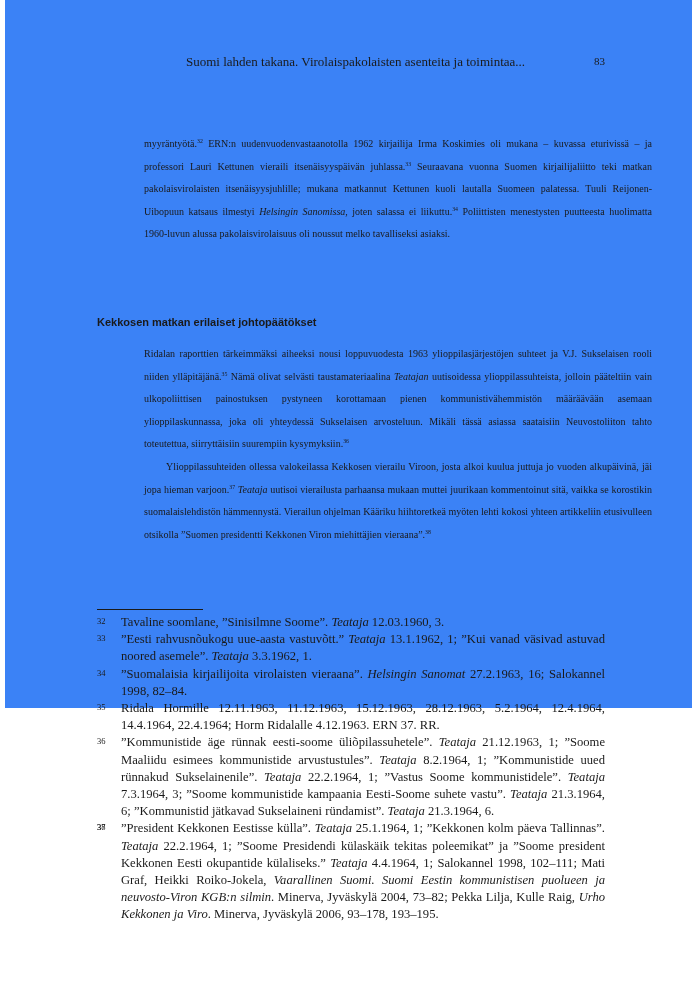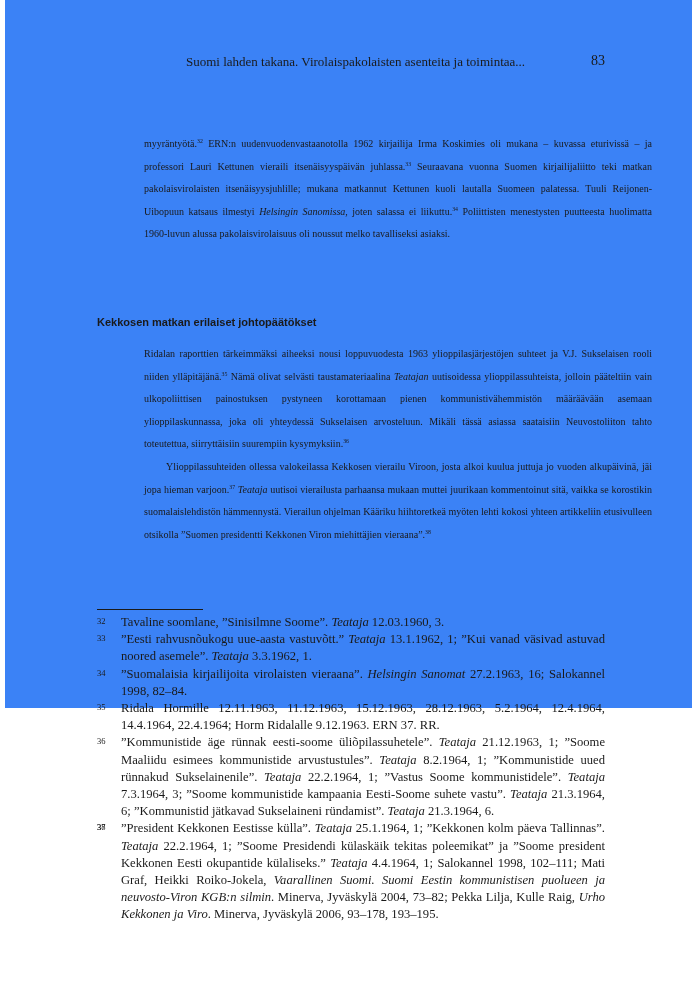--- a/index.html
+++ b/index.html
@@ -4,21 +4,21 @@
 <style>
   html, body { margin: 0; padding: 0; background: #ffffff; }
   body { width: 692px; height: 1002px; position: relative; overflow: hidden; color: #1a1a1a; }
   .page { position: absolute; left: 5px; top: 0; width: 692px; height: 708px; background: #3b82f6; }
 
   .running-head {
     position: absolute; left: 92px; width: 508px; top: 52px; height: 20px;
     font-family: "Liberation Serif", serif; font-size: 13px; line-height: 20px;
   }
   .running-title { position: absolute; left: 89px; top: 0; white-space: nowrap; }
-  .page-number { position: absolute; right: 0; top: -1px; font-size: 14px; }
+  .page-number { position: absolute; right: 0; top: -1px; font-size: 11px; }
 
   .body {
     position: absolute; left: 92px; width: 508px;
     font-family: "Liberation Serif", serif; font-size: 10px; line-height: 22.6px;
     text-align: justify; hyphens: none; margin-left: 47px;
   }
   .para { margin: 0; }
   .para.indent { text-indent: 22px; }
   .p1 { top: 133px; }
   .heading {
@@ -59,18 +59,18 @@
     <p class="para"><span>Ridalan raporttien tärkeimmäksi aiheeksi nousi loppuvuodesta 1963 ylioppilasjärjestöjen suhteet ja V.J. Sukselaisen rooli niiden ylläpitäjänä.</span><sup>35</sup><span> Nämä olivat selvästi taustamateriaalina </span><em>Teatajan</em><span> uutisoidessa ylioppilassuhteista, jolloin pääteltiin vain ulkopoliittisen painostuksen pystyneen korottamaan pienen kommunistivähemmistön määräävään asemaan ylioppilaskunnassa, joka oli yhteydessä Sukselaisen arvosteluun. Mikäli tässä asiassa saataisiin Neuvostoliiton tahto toteutettua, siirryttäisiin suurempiin kysymyksiin.</span><sup>36</sup></p>
     <p class="para indent"><span>Ylioppilassuhteiden ollessa valokeilassa Kekkosen vierailu Viroon, josta alkoi kuulua juttuja jo vuoden alkupäivinä, jäi jopa hieman varjoon.</span><sup>37</sup><span> </span><em>Teataja</em><span> uutisoi vierailusta parhaansa mukaan muttei juurikaan kommentoinut sitä, vaikka se korostikin suomalaislehdistön hämmennystä. Vierailun ohjelman Kääriku hiihtoretkeä myöten lehti kokosi yhteen artikkeliin etusivulleen otsikolla ”Suomen presidentti Kekkonen Viron miehittäjien vieraana”.</span><sup>38</sup></p>
   </div>
 
   <div class="rule"></div>
 
   <div class="footnotes">
     <p class="fn"><span class="fn-num">32</span><span><span>Tavaline soomlane, ”Sinisilmne Soome”. </span><em>Teataja</em><span> 12.03.1960, 3.</span></span></p>
     <p class="fn"><span class="fn-num">33</span><span><span>”Eesti rahvusnõukogu uue-aasta vastuvõtt.” </span><em>Teataja</em><span> 13.1.1962, 1; ”Kui vanad väsivad astuvad noored asemele”. </span><em>Teataja</em><span> 3.3.1962, 1.</span></span></p>
     <p class="fn"><span class="fn-num">34</span><span><span>”Suomalaisia kirjailijoita virolaisten vieraana”. </span><em>Helsingin Sanomat</em><span> 27.2.1963, 16; Salokannel 1998, 82–84.</span></span></p>
-    <p class="fn"><span class="fn-num">35</span><span><span>Ridala Hormille 12.11.1963, 11.12.1963, 15.12.1963, 28.12.1963, 5.2.1964, 12.4.1964, 14.4.1964, 22.4.1964; Horm Ridalalle 9.12.1963. ERN 37. RR.</span></span></p>
+    <p class="fn"><span class="fn-num">35</span><span><span>Ridala Hormille 12.11.1963, 11.12.1963, 15.12.1963, 28.12.1963, 5.2.1964, 12.4.1964, 14.4.1964, 22.4.1964; Horm Ridalalle 4.12.1963. ERN 37. RR.</span></span></p>
     <p class="fn"><span class="fn-num">36</span><span><span>”Kommunistide äge rünnak eesti-soome üliõpilassuhetele”. </span><em>Teataja</em><span> 21.12.1963, 1; ”Soome Maaliidu esimees kommunistide arvustustules”. </span><em>Teataja</em><span> 8.2.1964, 1; ”Kommunistide uued rünnakud Sukselainenile”. </span><em>Teataja</em><span> 22.2.1964, 1; ”Vastus Soome kommunistidele”. </span><em>Teataja</em><span> 7.3.1964, 3; ”Soome kommunistide kampaania Eesti-Soome suhete vastu”. </span><em>Teataja</em><span> 21.3.1964, 6; ”Kommunistid jätkavad Sukselaineni ründamist”. </span><em>Teataja</em><span> 21.3.1964, 6.</span></span></p>
     <p class="fn"><span class="fn-num">37</span></p>
     <p class="fn"><span class="fn-num">38</span><span><span>”President Kekkonen Eestisse külla”. </span><em>Teataja</em><span> 25.1.1964, 1; ”Kekkonen kolm päeva Tallinnas”. </span><em>Teataja</em><span> 22.2.1964, 1; ”Soome Presidendi külaskäik tekitas poleemikat” ja ”Soome president Kekkonen Eesti okupantide külaliseks.” </span><em>Teataja</em><span> 4.4.1964, 1; Salokannel 1998, 102–111; Mati Graf, Heikki Roiko-Jokela, </span><em>Vaarallinen Suomi. Suomi Eestin kommunistisen puolueen ja neuvosto-Viron KGB:n silmin</em><span>. Minerva, Jyväskylä 2004, 73–82; Pekka Lilja, Kulle Raig, </span><em>Urho Kekkonen ja Viro</em><span>. Minerva, Jyväskylä 2006, 93–178, 193–195.</span></span></p>
   </div>
 </div>
 
 </body></html>

